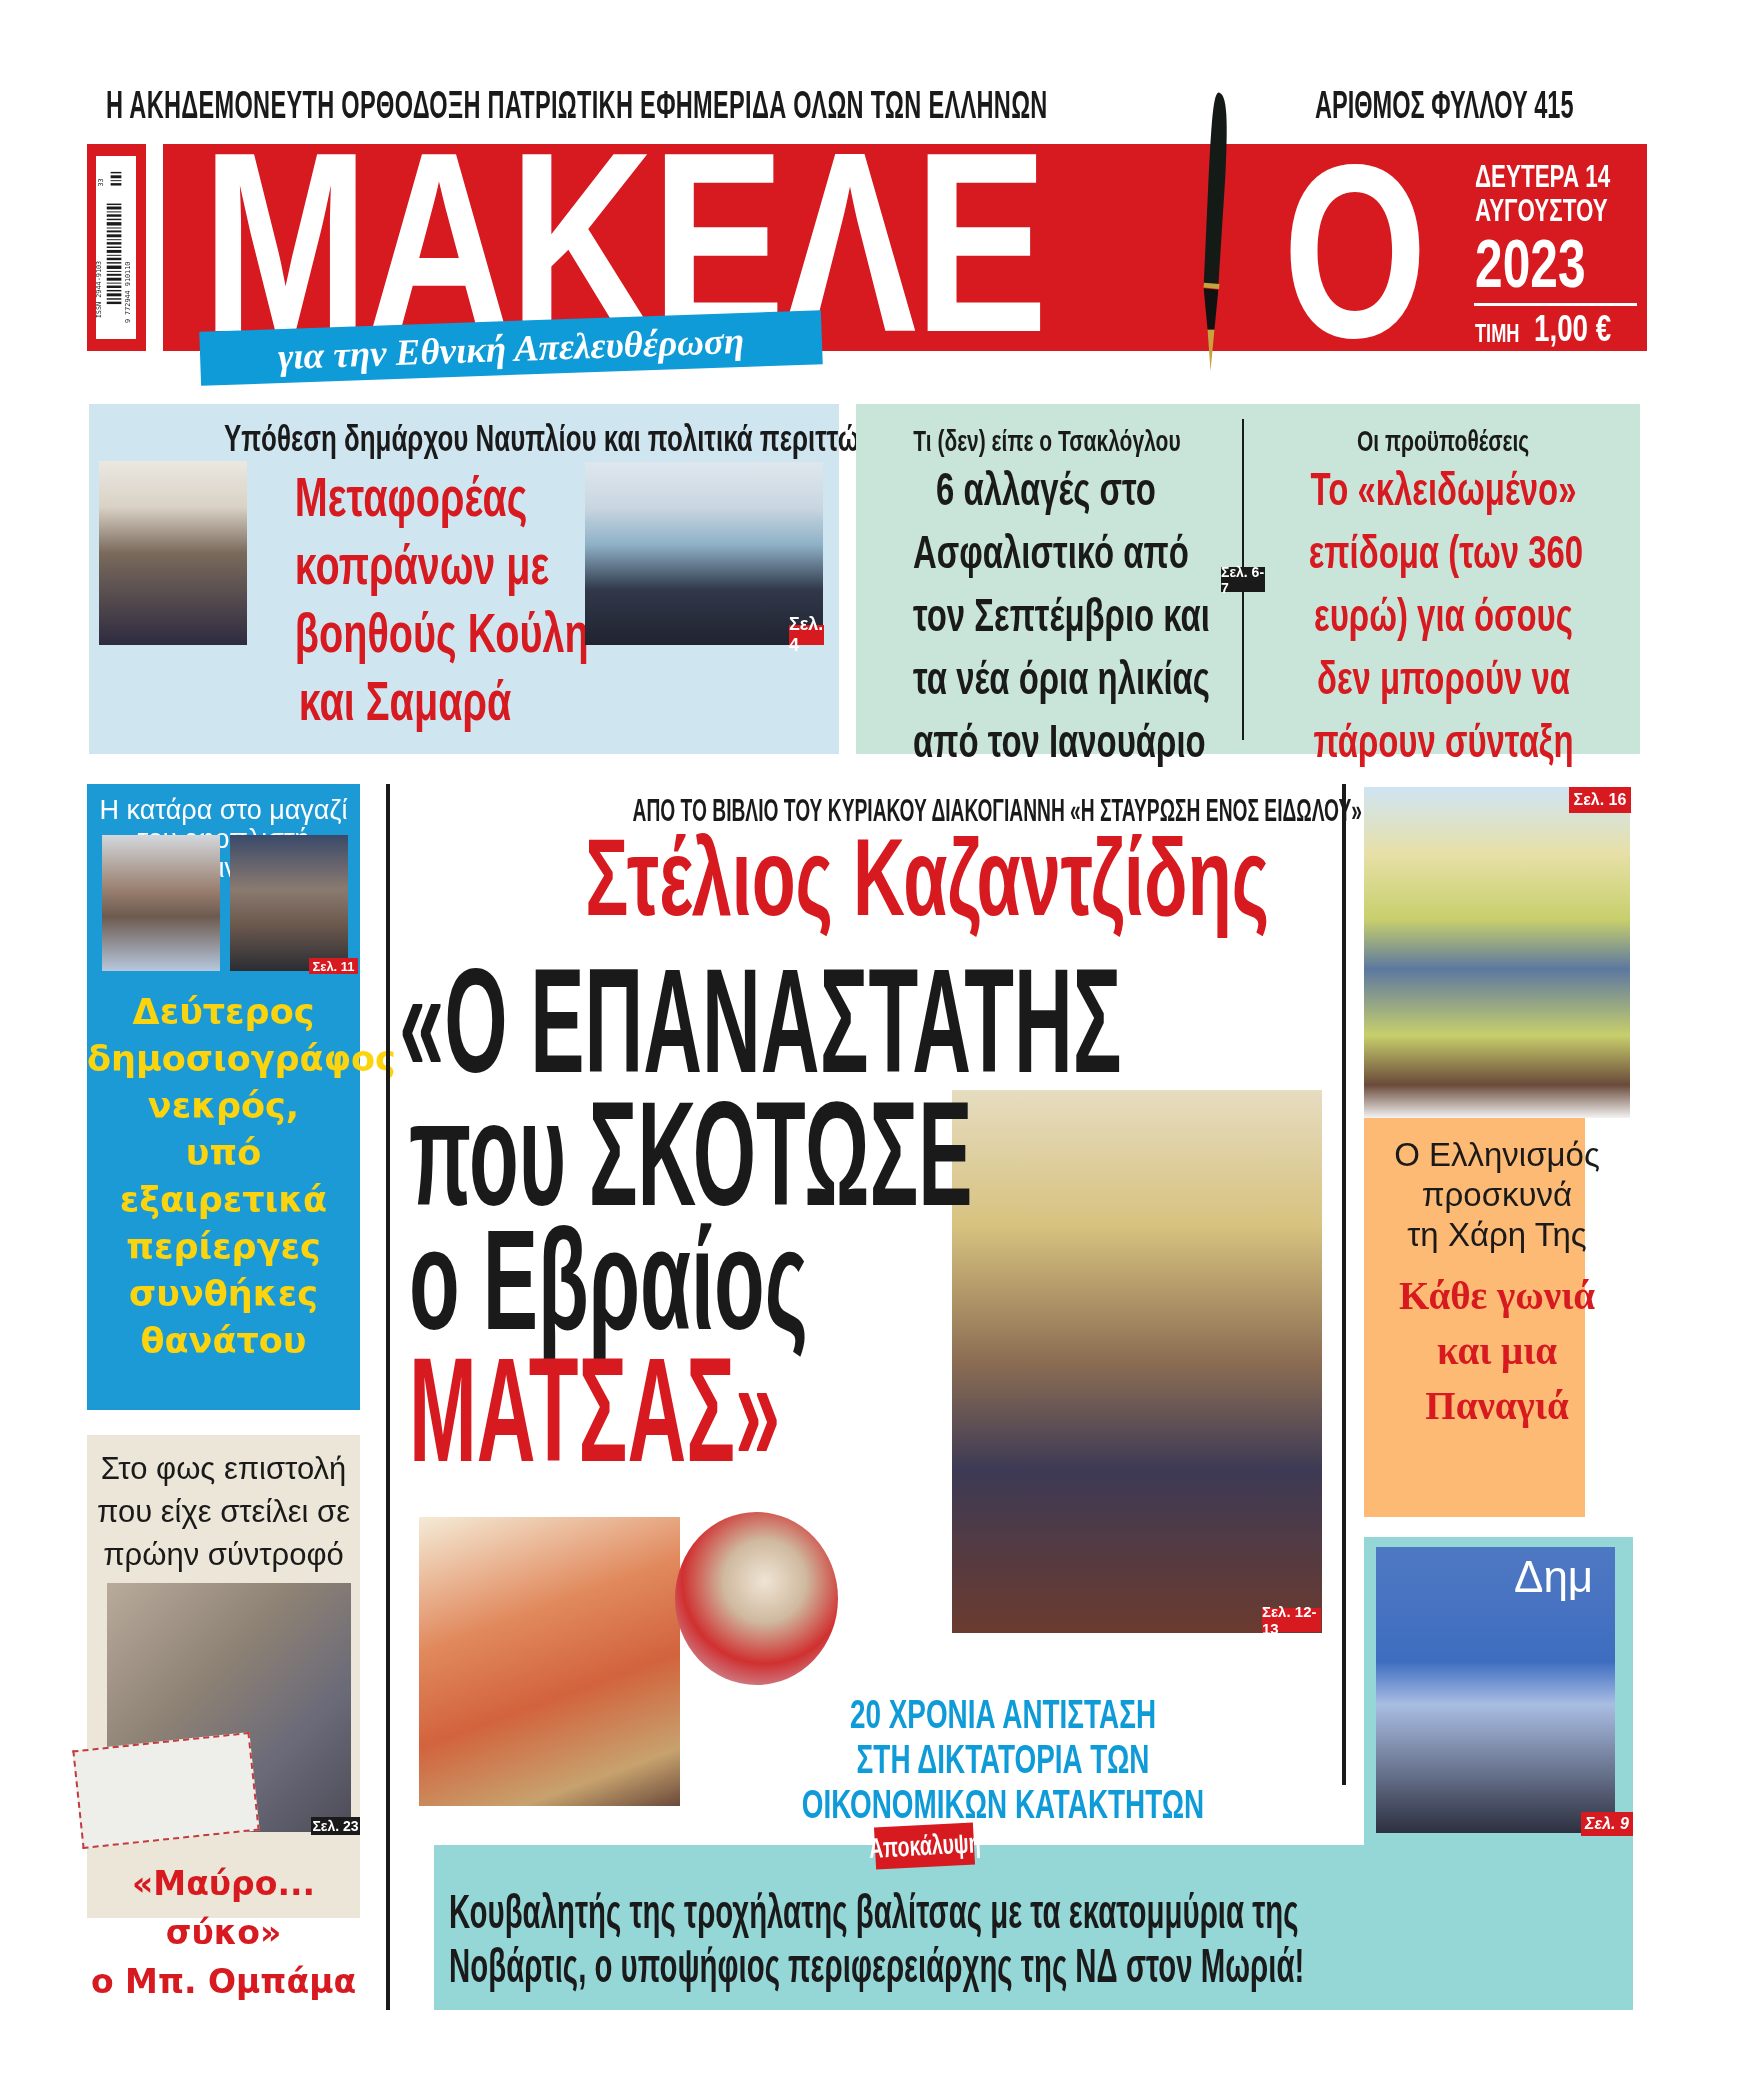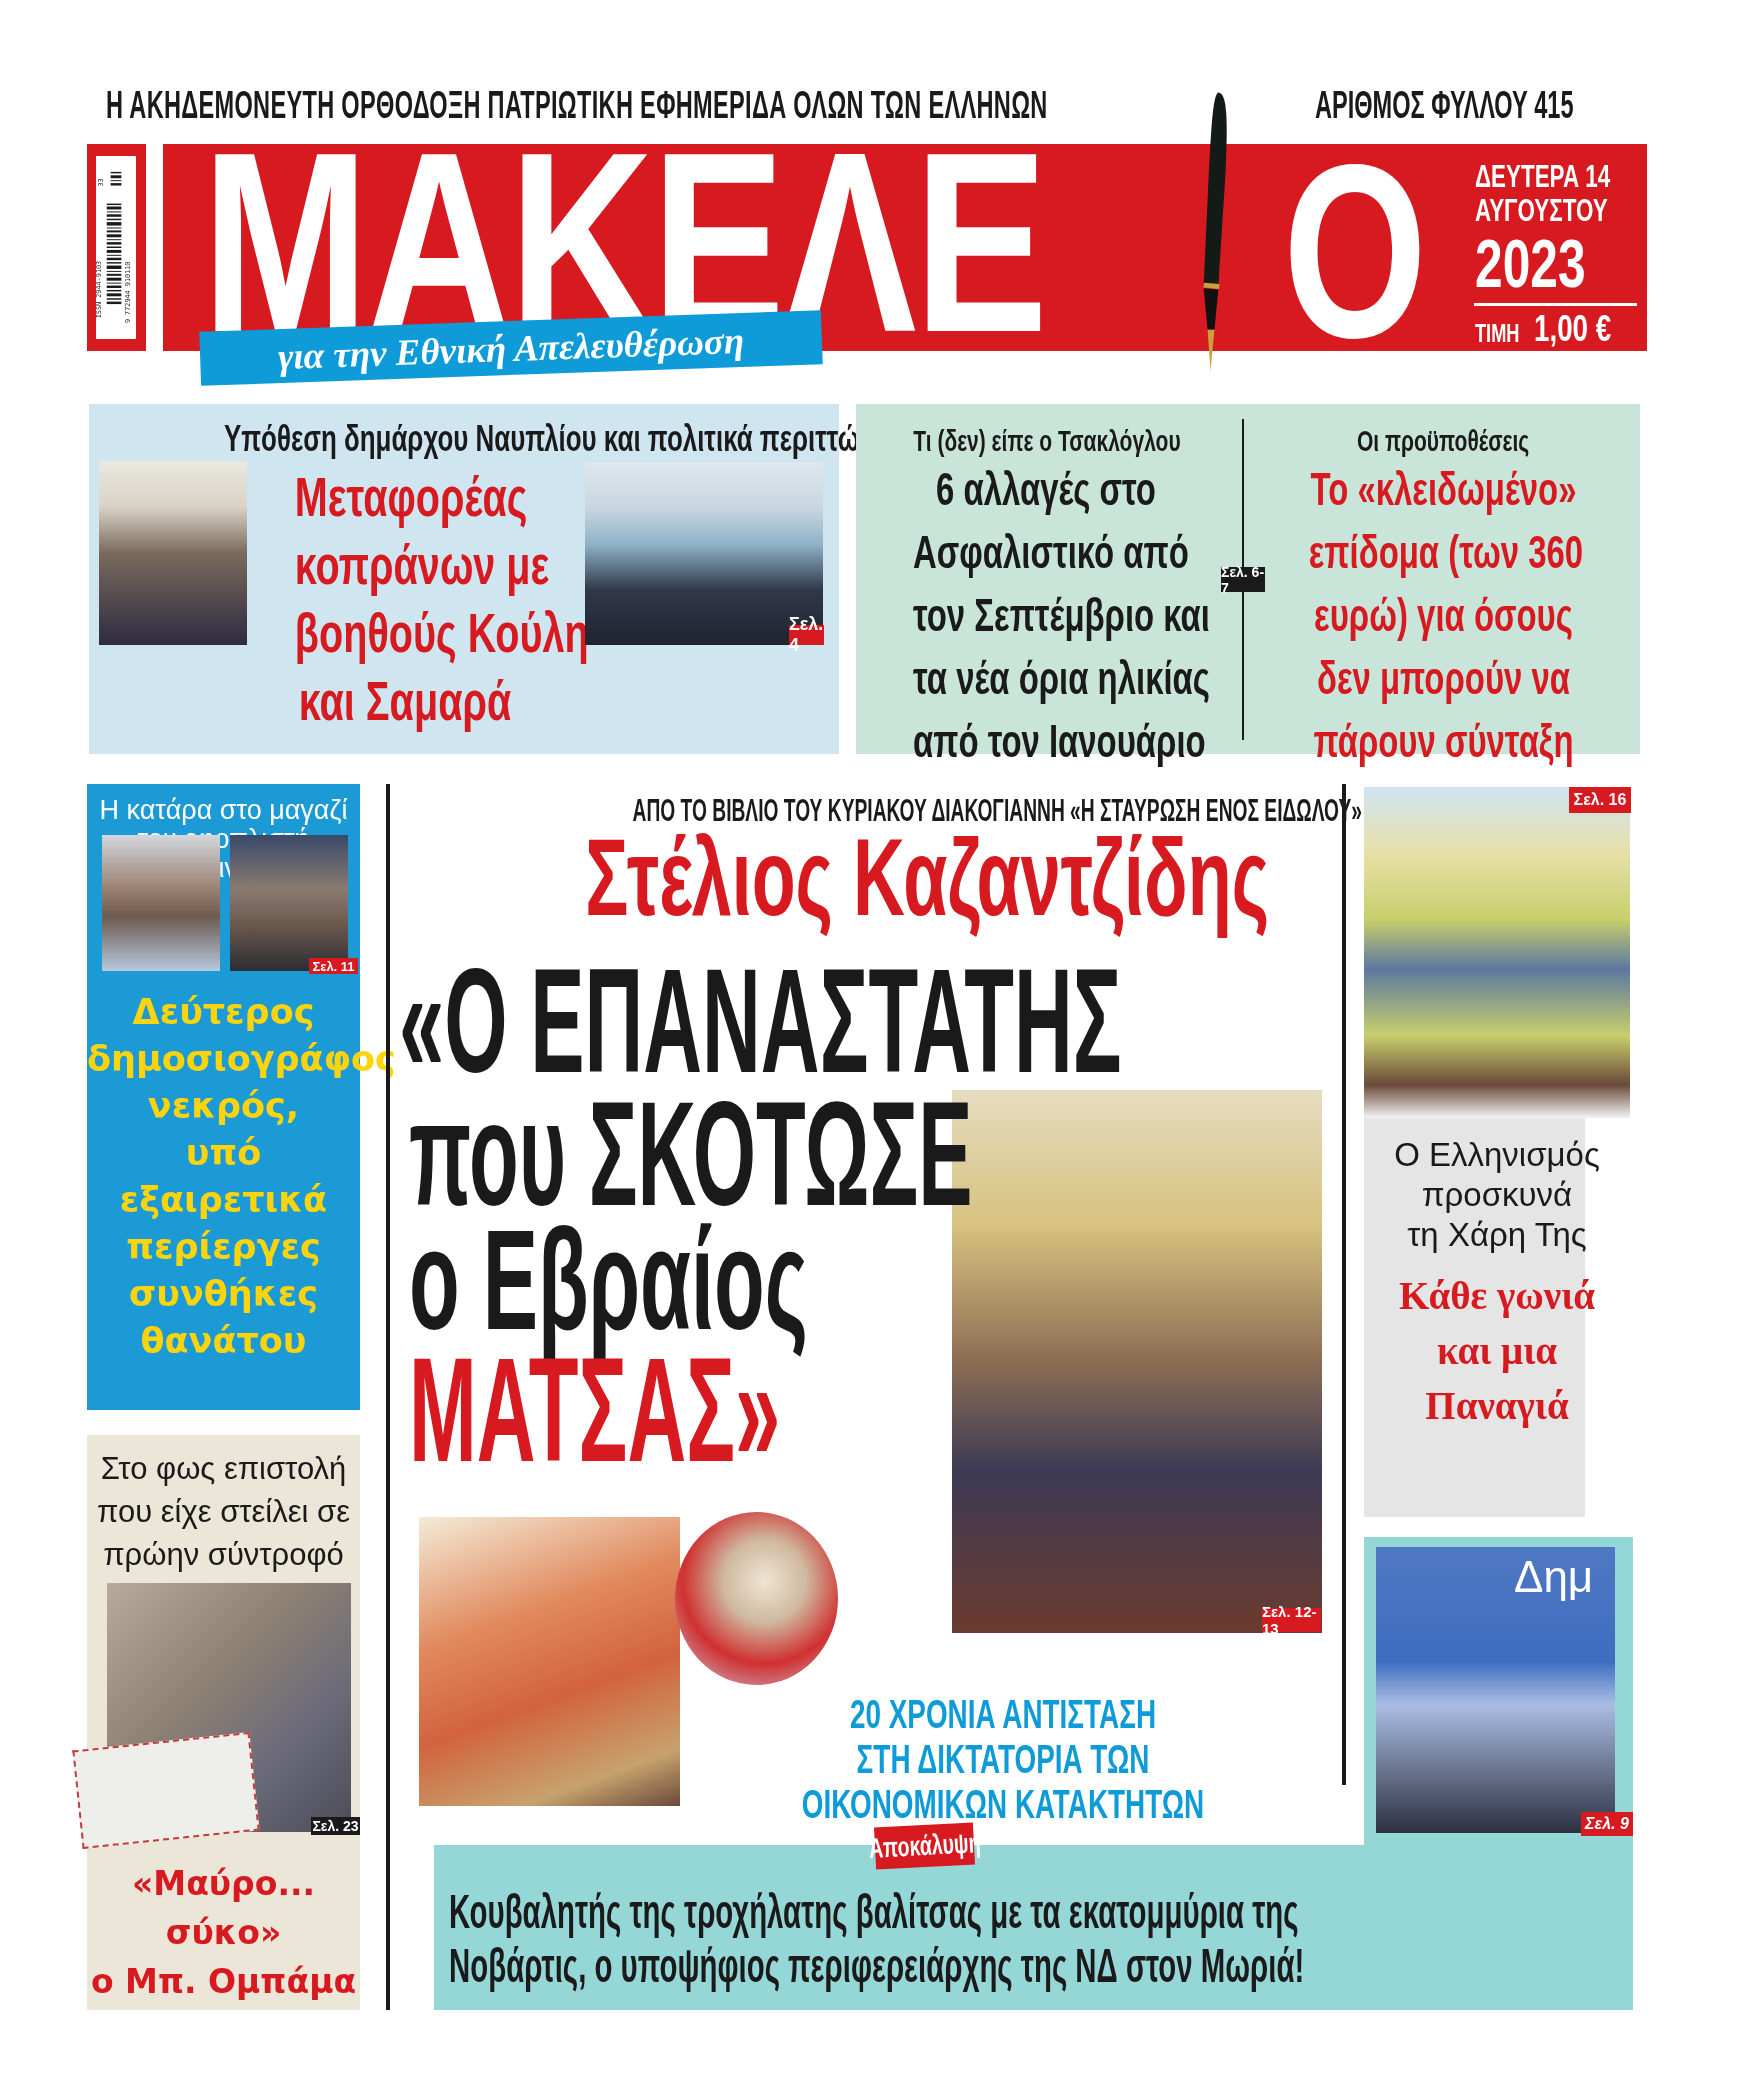--- a/index.html
+++ b/index.html
@@ -27,28 +27,28 @@
   #date-box { left: 1460px; top: 144px; width: 187px; height: 207px; background: #d71920; color: #fff; }
   #subtitle { left: 200px; top: 321px; width: 622px; height: 54px; background: #0e9bd7; transform: rotate(-2deg); color: #fff; font-family: "Liberation Serif", serif; font-style: italic; font-weight: bold; font-size: 37px; display: flex; align-items: center; justify-content: center; }
   #pen { left: 1189px; top: 89px; width: 44px; height: 286px; }
 
   
   #box-nafplio { left: 89px; top: 404px; width: 750px; height: 350px; background: #cfe6f1; }
   #box-tsak { left: 856px; top: 404px; width: 784px; height: 350px; background: #c9e5da; }
 
   
   #box-marin { left: 87px; top: 784px; width: 273px; height: 626px; background: #1c9ad6; }
-  #box-obama { left: 87px; top: 1435px; width: 273px; height: 575px; background: #ece6d8; }
+  #box-obama { left: 87px; top: 1435px; width: 273px; height: 483px; background: #ece6d8; }
 
   
   #div-left { left: 386px; top: 784px; width: 4px; height: 1226px; background: #1a1a1a; }
   #div-right { left: 1342px; top: 784px; width: 4px; height: 1001px; background: #1a1a1a; }
 
   
-  #box-panagia { left: 1364px; top: 787px; width: 221px; height: 730px; background: #e5e5e5; }
+  #box-panagia { left: 1364px; top: 787px; width: 221px; height: 730px; background: #fdba74; }
   #box-samaras { left: 1364px; top: 1537px; width: 269px; height: 316px; background: #95d6d7; }
 
   
   #box-novartis { left: 434px; top: 1845px; width: 1199px; height: 165px; background: #95d6d7; }
 </style>
 </head>
 <body>
 
 <div class="abs cond blk" id="tagline">Η ΑΚΗΔΕΜΟΝΕΥΤΗ ΟΡΘΟΔΟΞΗ ΠΑΤΡΙΩΤΙΚΗ ΕΦΗΜΕΡΙΔΑ ΟΛΩΝ ΤΩΝ ΕΛΛΗΝΩΝ</div>
 <div class="abs cond blk" id="issue">ΑΡΙΘΜΟΣ ΦΥΛΛΟΥ 415</div>

